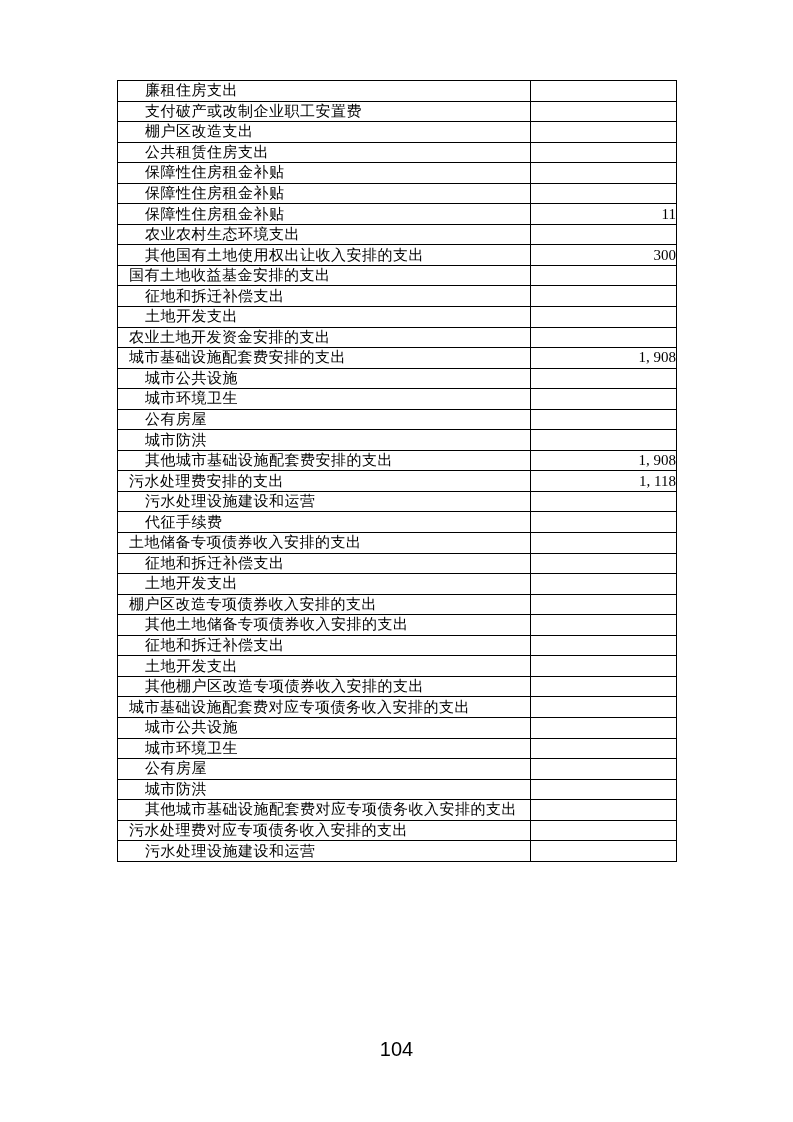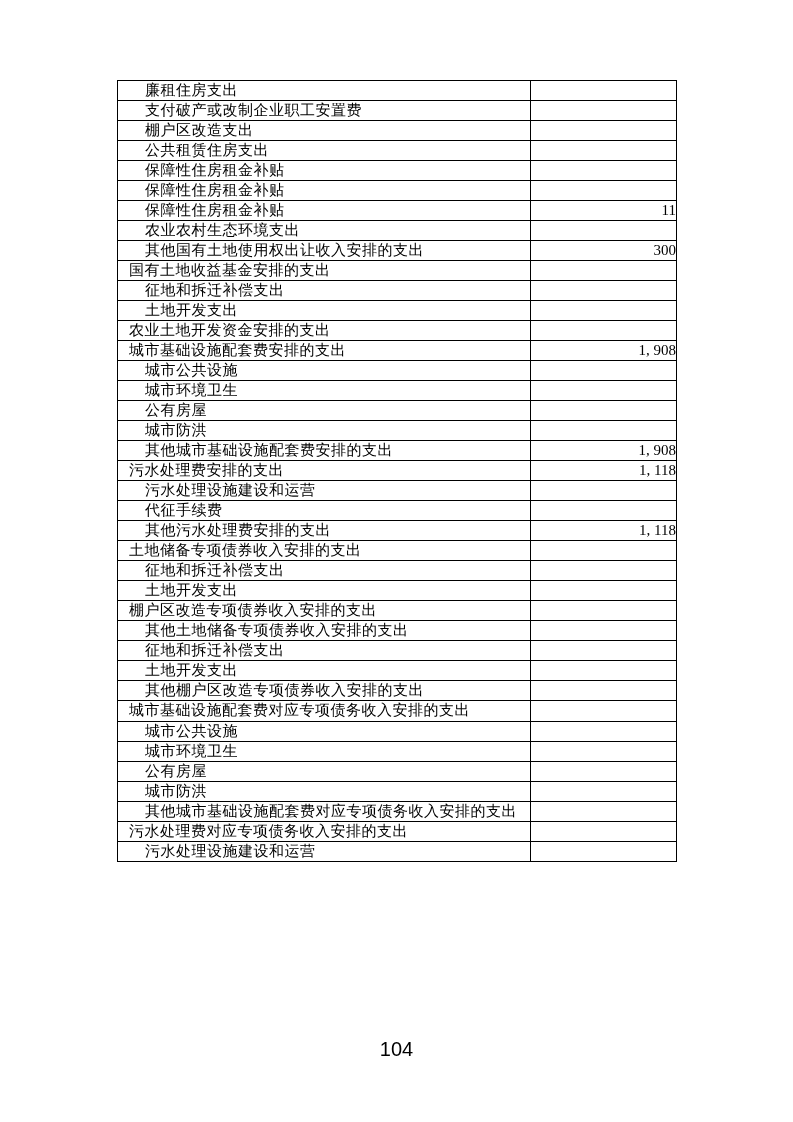--- a/index.html
+++ b/index.html
@@ -150,24 +150,20 @@
         </tr>
         <tr>
           <td class="label-cell indent-2">污水处理设施建设和运营</td>
           <td class="value-cell"></td>
         </tr>
         <tr>
           <td class="label-cell indent-2">代征手续费</td>
           <td class="value-cell"></td>
         </tr>
         <tr>
-          <td class="label-cell indent-2">其他污水处理费安排的支出</td>
-          <td class="value-cell">1, 118</td>
-        </tr>
-        <tr>
           <td class="label-cell indent-1">土地储备专项债券收入安排的支出</td>
           <td class="value-cell"></td>
         </tr>
         <tr>
           <td class="label-cell indent-2">征地和拆迁补偿支出</td>
           <td class="value-cell"></td>
         </tr>
         <tr>
           <td class="label-cell indent-2">土地开发支出</td>
           <td class="value-cell"></td>

